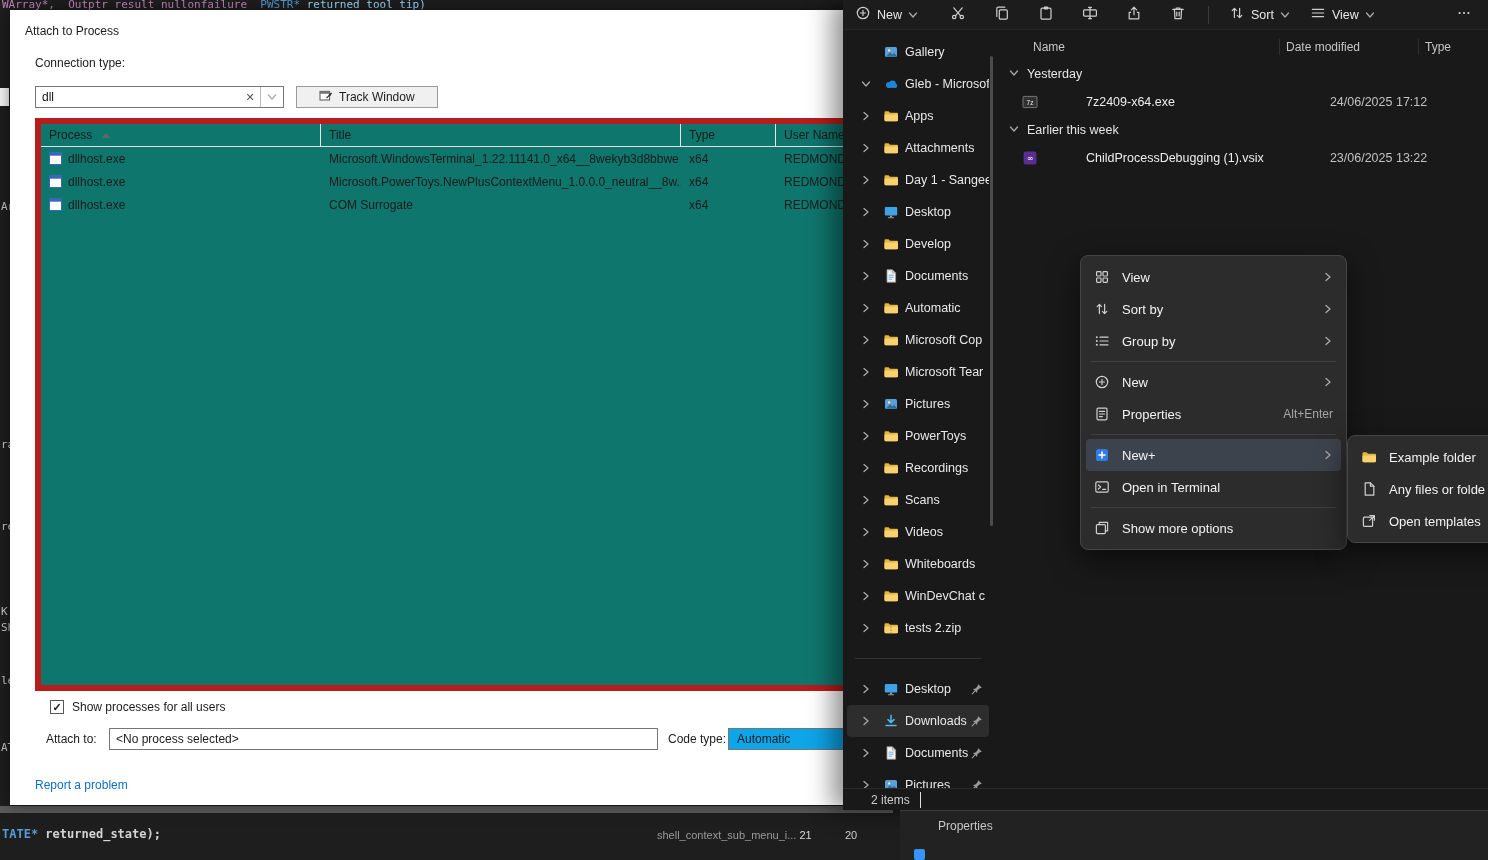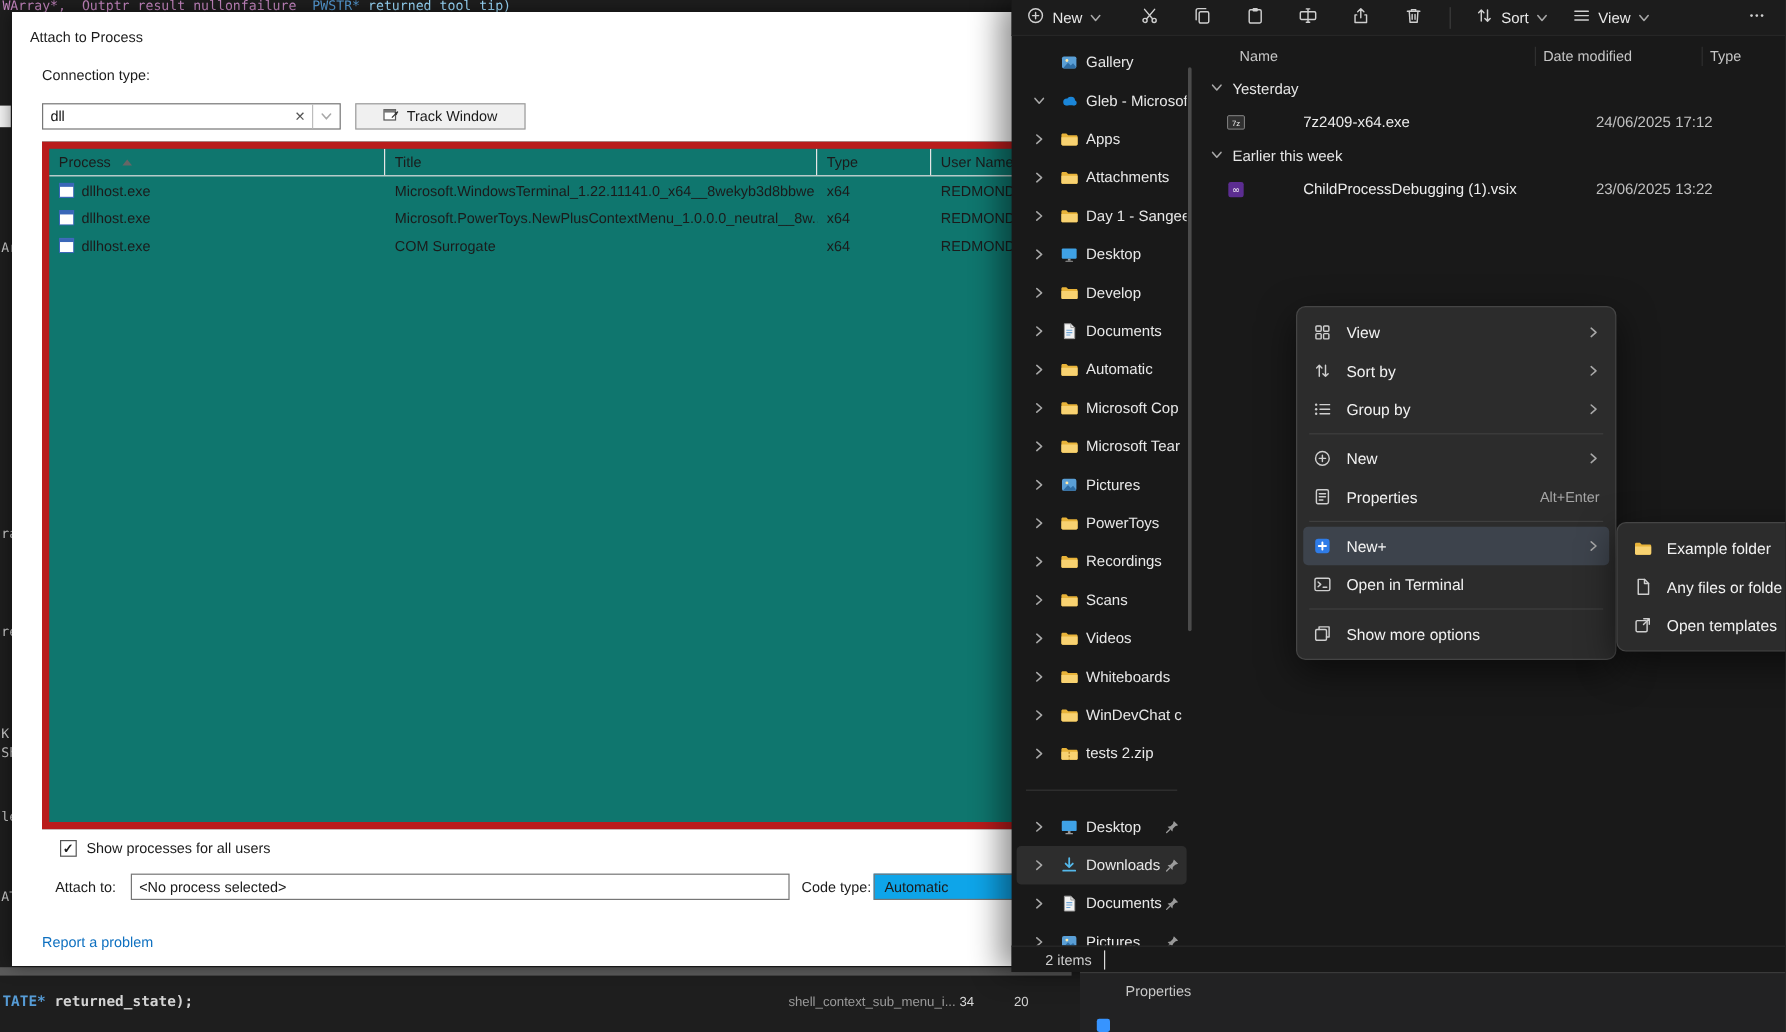--- a/index.html
+++ b/index.html
@@ -102,21 +102,21 @@
 <body>
 
 <div class="stage">
 
   <div class="editor">
     <div class="code-top" id="top-code"><span style="color: rgb(197, 134, 192);">WArray*, </span><span style="color: rgb(197, 134, 192);">_Outptr_result_nullonfailure_ </span><span style="color: rgb(86, 156, 214);">PWSTR* </span><span style="color: rgb(156, 220, 254);">returned_tool_tip)</span></div>
     <span id="left-frags"><span class="lfrag" style="top: 200px;">Ar</span><span class="lfrag" style="top: 438px;">ra</span><span class="lfrag" style="top: 520px;">re</span><span class="lfrag" style="top: 605px;">K</span><span class="lfrag" style="top: 621px;">Sh</span><span class="lfrag" style="top: 674px;">le</span><span class="lfrag" style="top: 741px;">AT</span></span>
     <div class="white-chip"></div>
     <div class="hscroll"></div>
     <div class="code-bottom" id="bottom-code"><span style="color: rgb(86, 156, 214);">TATE* </span><span style="color: rgb(212, 212, 212);">returned_state);</span></div>
-    <div class="codelens"><span>shell_context_sub_menu_i...</span> <span class="lens-count">34</span></div>
+    <div class="codelens"><span>shell_context_sub_menu_i...</span> <span class="lens-count">21</span></div>
     <div class="gutter-num">20</div>
   </div>
 
   <div class="dialog">
     <div class="dlg-title">Attach to Process</div>
 
     <div class="conn">
       <span class="lbl">Connection type:</span>
     </div>
 

